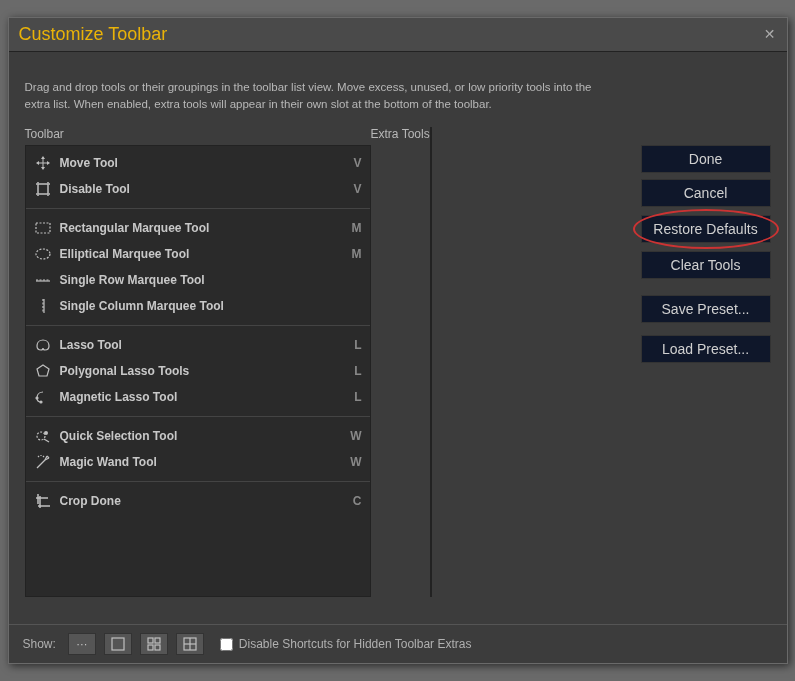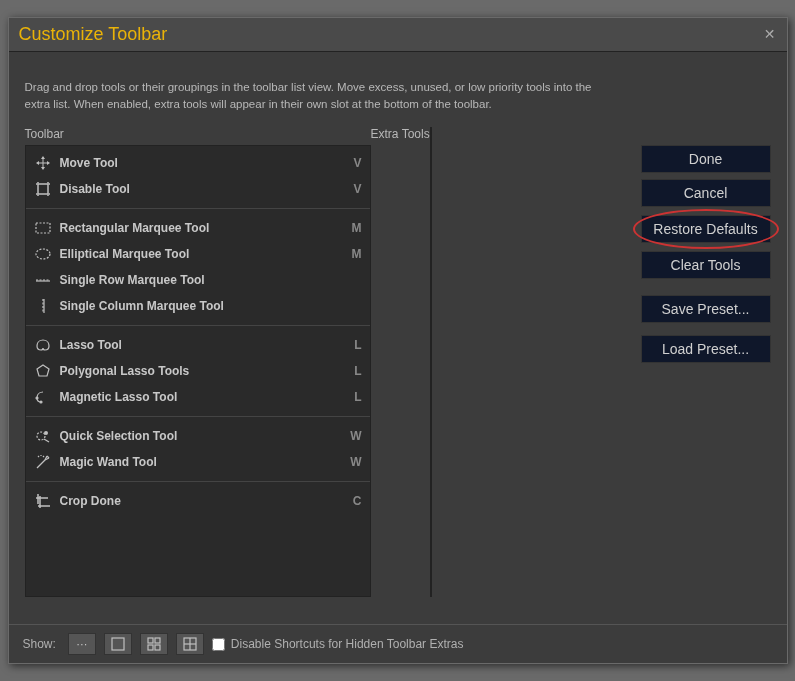--- a/index.html
+++ b/index.html
@@ -186,20 +186,21 @@
       cursor: pointer;
       display: flex;
       align-items: center;
       justify-content: center;
       font-size: 11px;
     }
     .checkbox-area {
       display: flex;
       align-items: center;
       gap: 6px;
+      margin-left: 8px;
     }
     .checkbox-area input[type="checkbox"] {
       cursor: pointer;
     }
     .checkbox-label {
       color: #b0b0b0;
       font-size: 12px;
       cursor: pointer;
     }
   </style>

